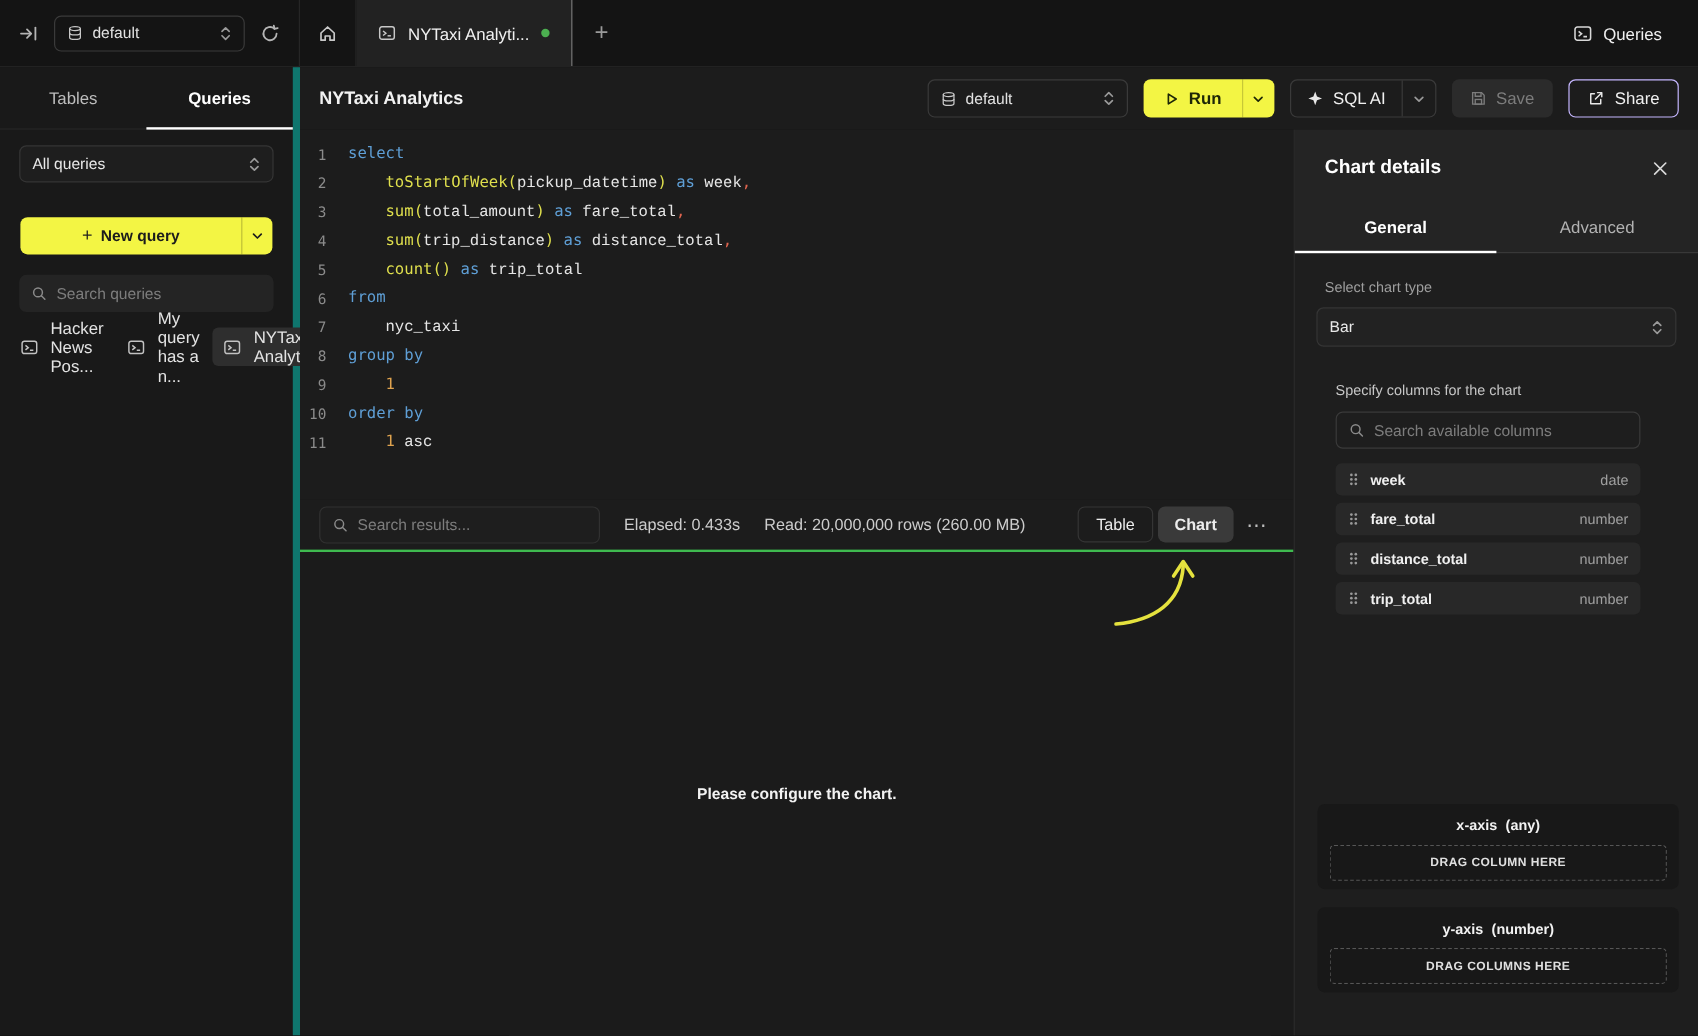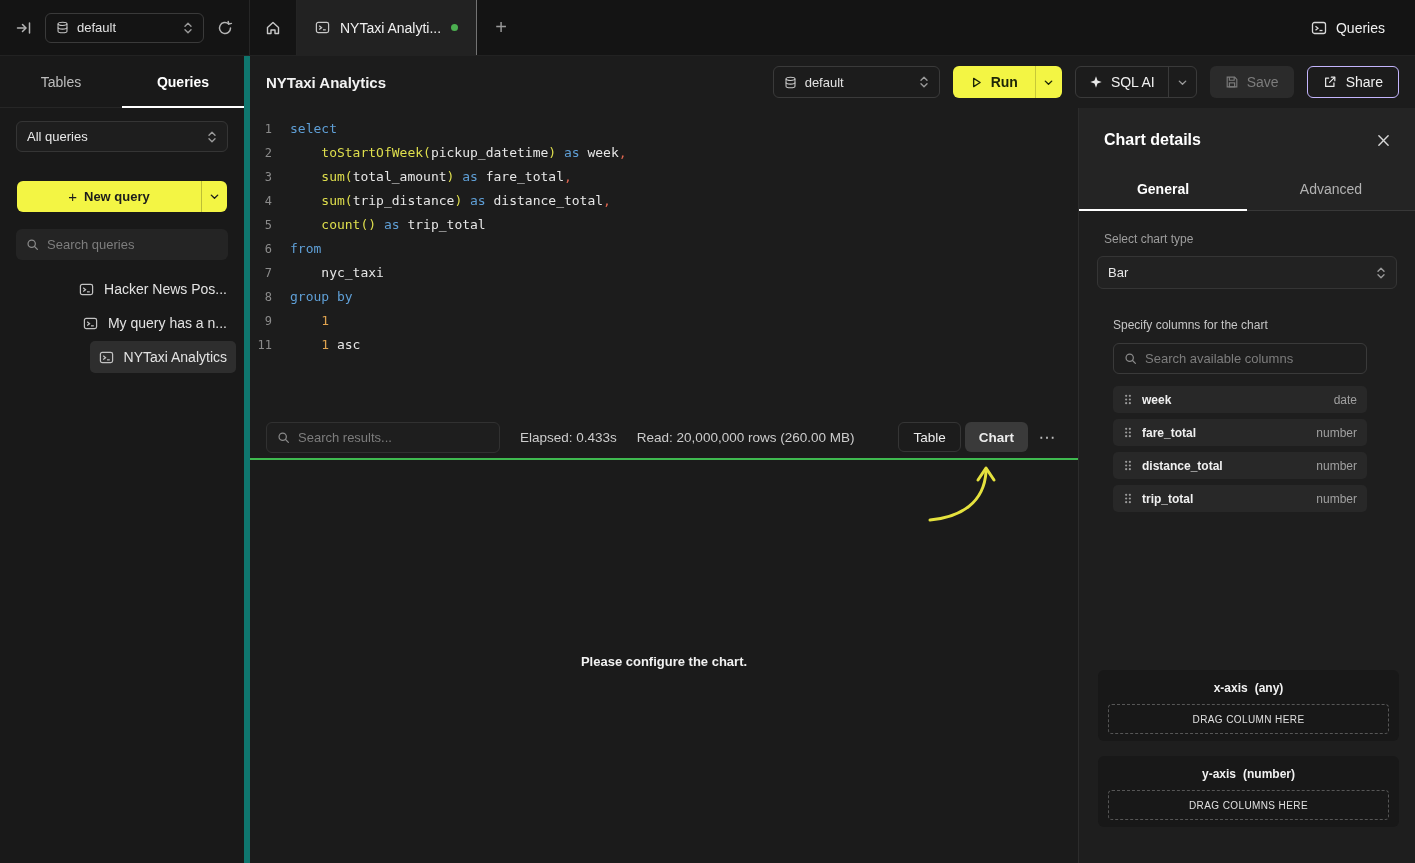--- a/index.html
+++ b/index.html
@@ -45,21 +45,21 @@
   .btn-yellow .chev { width:26px; display:flex; align-items:center; justify-content:center;
     border-left:1px solid rgba(0,0,0,0.22); }
   .sidebar .btn-yellow { margin:29px 17px 0; }
   .plus { font-size:15px; font-weight:400; }
   .search { display:flex; align-items:center; gap:8px; height:31px; border-radius:6px;
     background:#242424; padding:0 10px; }
   .sidebar .search { margin:17px 16px 0; }
   .search input { background:transparent; border:none; outline:none; color:#e8e8e8;
     font-size:13px; width:100%; font-family:"Liberation Sans",sans-serif; }
   .search input::placeholder { color:#7d7d7d; }
-  .query-list { margin-top:13px; padding:0 8px; display:flex; flex-direction:column; gap:2px;align-items:flex-end; }
+  .query-list { margin-top:13px; padding:0 8px; display:flex; flex-direction:row; gap:2px; }
   .query-item { display:flex; align-items:center; gap:10px; height:32px; padding:0 9px;
     border-radius:5px; font-size:14px; color:#e3e3e3; }
   .query-item.active { background:#2e2e2e; }
   .query-item .ico { color:#c2c2c2; }
 
   
   .main-header { position:absolute; left:250px; top:56px; width:1165px; height:52px;
     background:#1c1c1c; display:flex; align-items:center; padding:0 16px; }
   .main-title { font-size:15px; font-weight:700; color:#f2f2f2; }
   .header-actions { margin-left:auto; display:flex; align-items:center; gap:13px; }
@@ -82,21 +82,21 @@
 
   
   .editor { position:absolute; left:250px; top:108px; width:828px; height:308px; background:#1c1c1c;
     font-family:"DejaVu Sans Mono",monospace; font-size:13px; padding-top:9px; overflow:hidden; }
   .code-line { display:flex; height:24px; line-height:24px; }
   .gutter { width:22px; padding-right:18px; flex:none; text-align:right; color:#8b8b8b;
     font-size:12px; box-sizing:content-box; }
   .code { white-space:pre; color:#e6e6e6; }
   .tk-kw { color:#5f9fd6; }
   .tk-fn { color:#dfdf4d; }
-  .tk-pl { color:#e6e6e6; }
+  .tk-pl { color:#e6e6e6;font-family:Liberation Mono, monospace; }
   .tk-pu { color:#e0654f; }
   .tk-nu { color:#dfa34f; }
 
   
   .results-bar { position:absolute; left:250px; top:416px; width:828px; height:42px;
     background:#1c1c1c; display:flex; align-items:center; gap:20px; padding:0 16px; }
   .results-search { width:234px; flex:none; border:1px solid #313131; background:#1e1e1e; }
   .meta-text { font-size:13.5px; color:#cccccc; white-space:nowrap; }
   .view-toggle { margin-left:auto; display:flex; align-items:flex-end; gap:4px; }
   .btn-toggle { height:30px; padding:0 14px; border-radius:6px; font-size:13.5px;
@@ -136,21 +136,21 @@
     border-radius:5px; padding:0 10px; margin-bottom:6px; }
   .col-name { font-size:12px; font-weight:700; color:#f0f0f0; }
   .col-type { margin-left:auto; font-size:12px; color:#a0a0a0; }
   .axis-card { position:absolute; left:19px; width:301px; height:71px; background:#181818;
     border-radius:6px; padding:11px 10px; }
   .axis-card.x { top:562px; }
   .axis-card.y { top:648px; }
   .axis-title { text-align:center; font-size:12px; font-weight:700; color:#f2f2f2; }
   .axis-title .hint { margin-left:7px; }
   .drop-zone { margin-top:9px; height:30px; border:1px dashed #565656; border-radius:4px;
-    display:flex; align-items:center; justify-content:center; font-size:10px; font-weight:400;
+    display:flex; align-items:center; justify-content:center; font-size:10px; font-weight:700;
     letter-spacing:0.4px; color:#e0e0e0; }
 </style>
 </head>
 <body>
 
 <div class="app">
 
   <header class="topbar">
     <div class="topbar-left">
       <span class="ico">
@@ -392,20 +392,24 @@
     <span class="gutter">7</span>
     <span class="code"><span class="tk-pl">    nyc_taxi</span></span>
   </div>
         <div class="code-line">
     <span class="gutter">8</span>
     <span class="code"><span class="tk-kw">group by</span></span>
   </div>
         <div class="code-line">
     <span class="gutter">9</span>
     <span class="code"><span class="tk-pl">    </span><span class="tk-nu">1</span></span>
+  </div>
+        <div class="code-line">
+    <span class="gutter">10</span>
+    <span class="code"><span class="tk-kw">order by</span></span>
   </div>
         <div class="code-line">
     <span class="gutter">11</span>
     <span class="code"><span class="tk-pl">    </span><span class="tk-nu">1</span><span class="tk-pl"> asc</span></span>
   </div>
       </div>
   </div>
 
   <div class="results-bar">
     <div class="search results-search">

